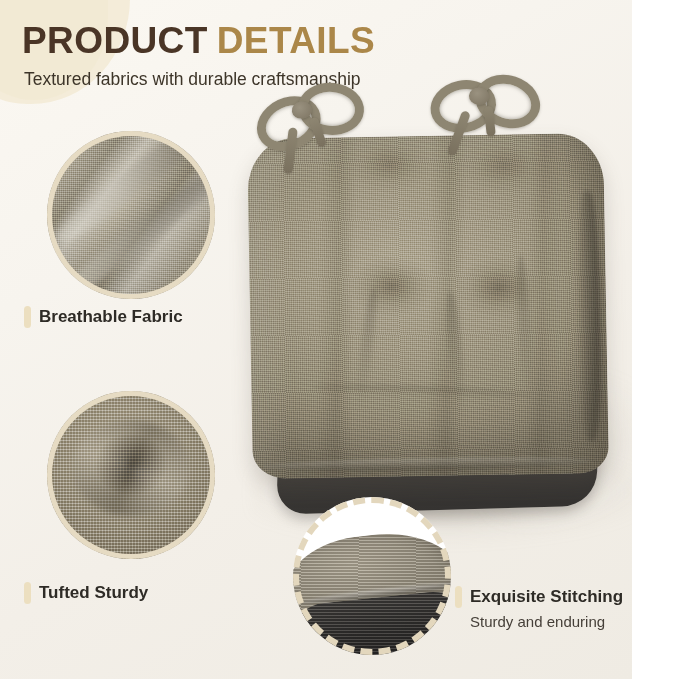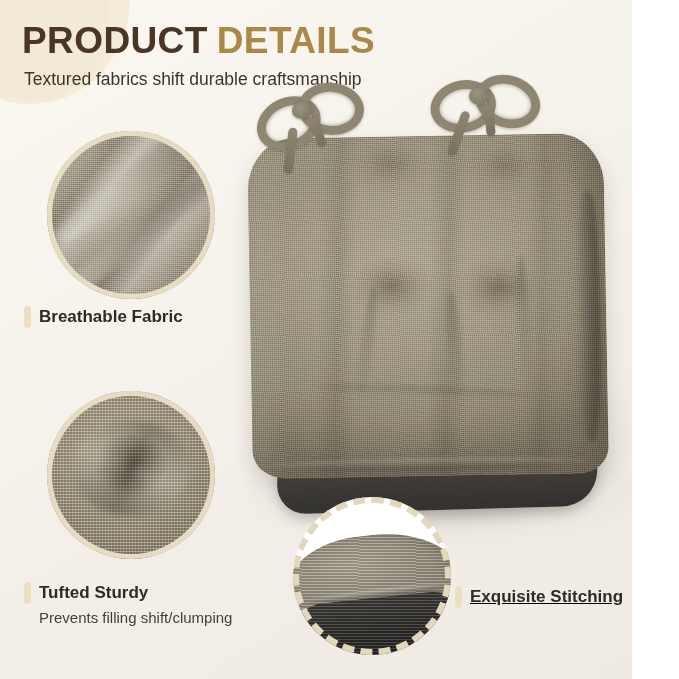--- a/index.html
+++ b/index.html
@@ -358,33 +358,33 @@
   .feature-sub {
     margin: 3px 0 0 15px;
     font-size: 15px;
     line-height: 20px;
     color: #453f38;
     white-space: nowrap;
   }
 
   #feature-fabric { left: 24px; top: 305px; }
   #feature-tuft   { left: 24px; top: 581px; }
-  #feature-stitch { left: 455px; top: 585px; text-decoration: underline; }
+  #feature-stitch { left: 455px; top: 585px; }
 </style>
 </head>
 <body>
 
 <div id="stage">
 
   <div class="corner-blob"></div>
   <div class="corner-blob-2"></div>
 
   <div class="header">
     <h1 class="title"><span class="w1">PRODUCT</span><span class="w2">DETAILS</span></h1>
-    <p class="subtitle">Textured fabrics shift durable craftsmanship</p>
+    <p class="subtitle">Textured fabrics with durable craftsmanship</p>
   </div>
 
   <div class="hero">
     <div class="hero-shadow"></div>
     <div class="hero-shadow-2"></div>
     <div class="cushion-base"></div>
 
     <div class="cushion">
       <div class="weave"></div>
       <div class="weave-2"></div>
@@ -437,23 +437,23 @@
       <div class="bar"></div>
       <div class="feature-title">Breathable Fabric</div>
     </div>
   </div>
 
   <div class="feature" id="feature-tuft">
     <div class="feature-head">
       <div class="bar"></div>
       <div class="feature-title">Tufted Sturdy</div>
     </div>
-    <div class="feature-sub">Prevents filling shift/clumping</div>
   </div>
 
   <div class="feature" id="feature-stitch">
     <div class="feature-head">
       <div class="bar"></div>
       <div class="feature-title">Exquisite Stitching</div>
     </div>
+    <div class="feature-sub">Sturdy and enduring</div>
   </div>
 
 </div>
 
 </body></html>

